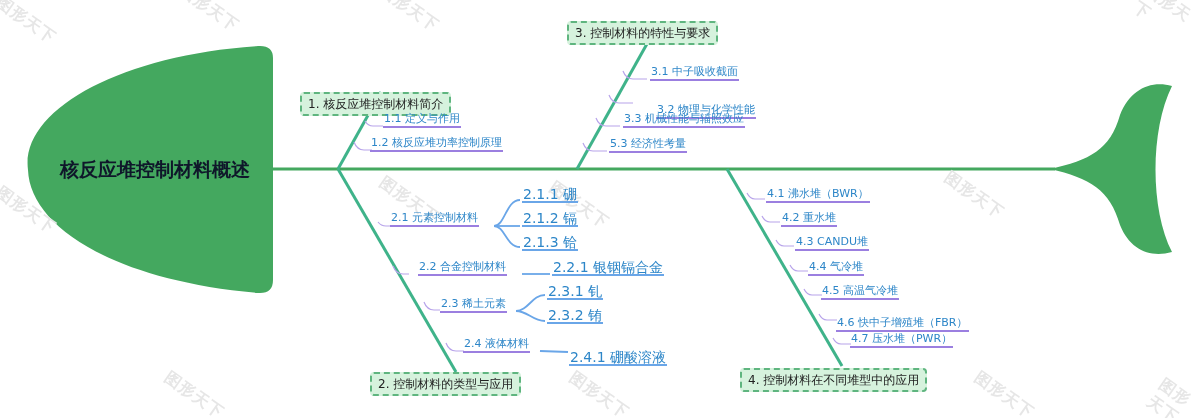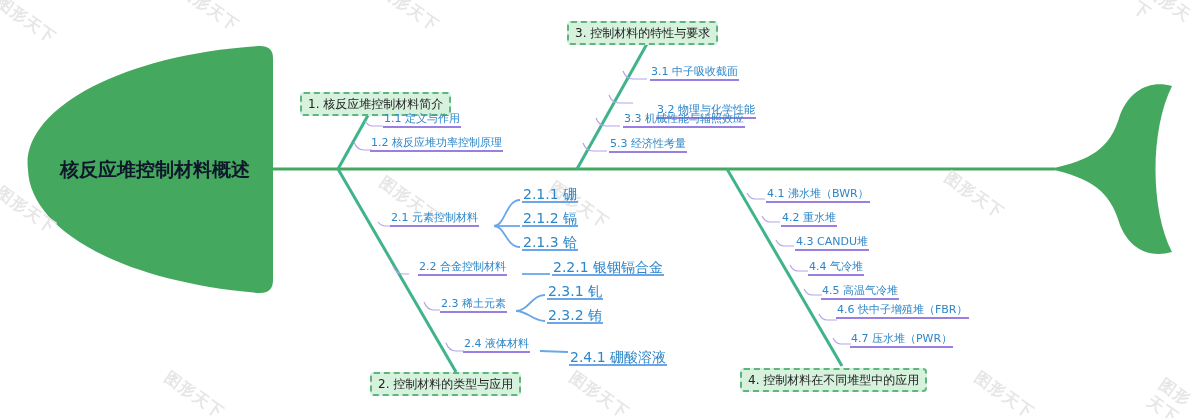--- a/index.html
+++ b/index.html
@@ -108,14 +108,14 @@
 <div class="leaf" style="left:547px;top:308px;">2.3.2 铕</div>
 
 <div class="sub" style="left:463px;top:337px;">2.4 液体材料</div>
 <div class="leaf" style="left:569px;top:337px;margin-top:13px;">2.4.1 硼酸溶液</div>
 
 <div class="sub" style="left:766px;top:187px;">4.1 沸水堆（BWR）</div>
 <div class="sub" style="left:781px;top:211px;">4.2 重水堆</div>
 <div class="sub" style="left:795px;top:235px;">4.3 CANDU堆</div>
 <div class="sub" style="left:808px;top:260px;">4.4 气冷堆</div>
 <div class="sub" style="left:821px;top:284px;">4.5 高温气冷堆</div>
-<div class="sub" style="left:836px;top:303px;text-align:right;">4.6 快中子增殖堆（FBR）</div>
+<div class="sub" style="left:836px;top:316px;text-align:right;">4.6 快中子增殖堆（FBR）</div>
 <div class="sub" style="left:850px;top:332px;">4.7 压水堆（PWR）</div>
 
 </body></html>

